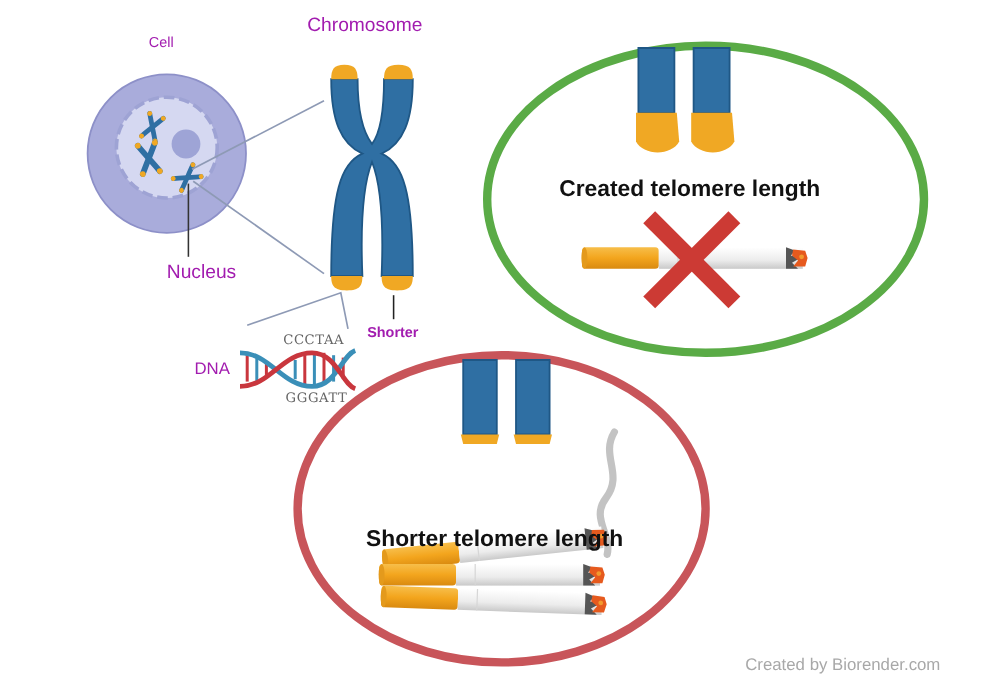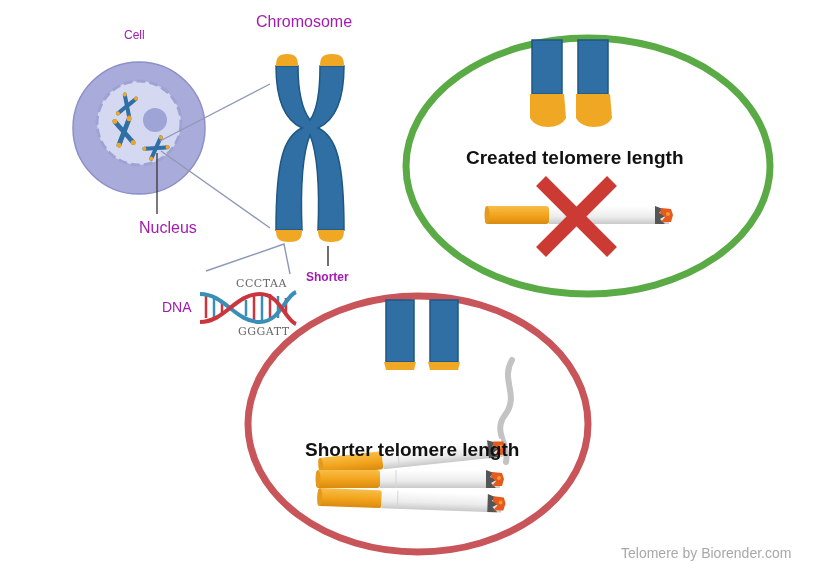--- a/index.html
+++ b/index.html
@@ -135,13 +135,13 @@
 
 <div class="lbl title-cell">Cell</div>
 <div class="lbl title-chrom">Chromosome</div>
 <div class="lbl lbl-nucleus">Nucleus</div>
 <div class="lbl lbl-telomere">Shorter</div>
 <div class="lbl lbl-dna">DNA</div>
 <div class="seq seq-top">CCCTAA</div>
 <div class="seq seq-bot">GGGATT</div>
 <div class="heading h-long">Created telomere length</div>
 <div class="heading h-short">Shorter telomere length</div>
-<div class="credit">Telomere by Biorender.com</div>
+<div class="credit">Created by Biorender.com</div>
 
 </body></html>

